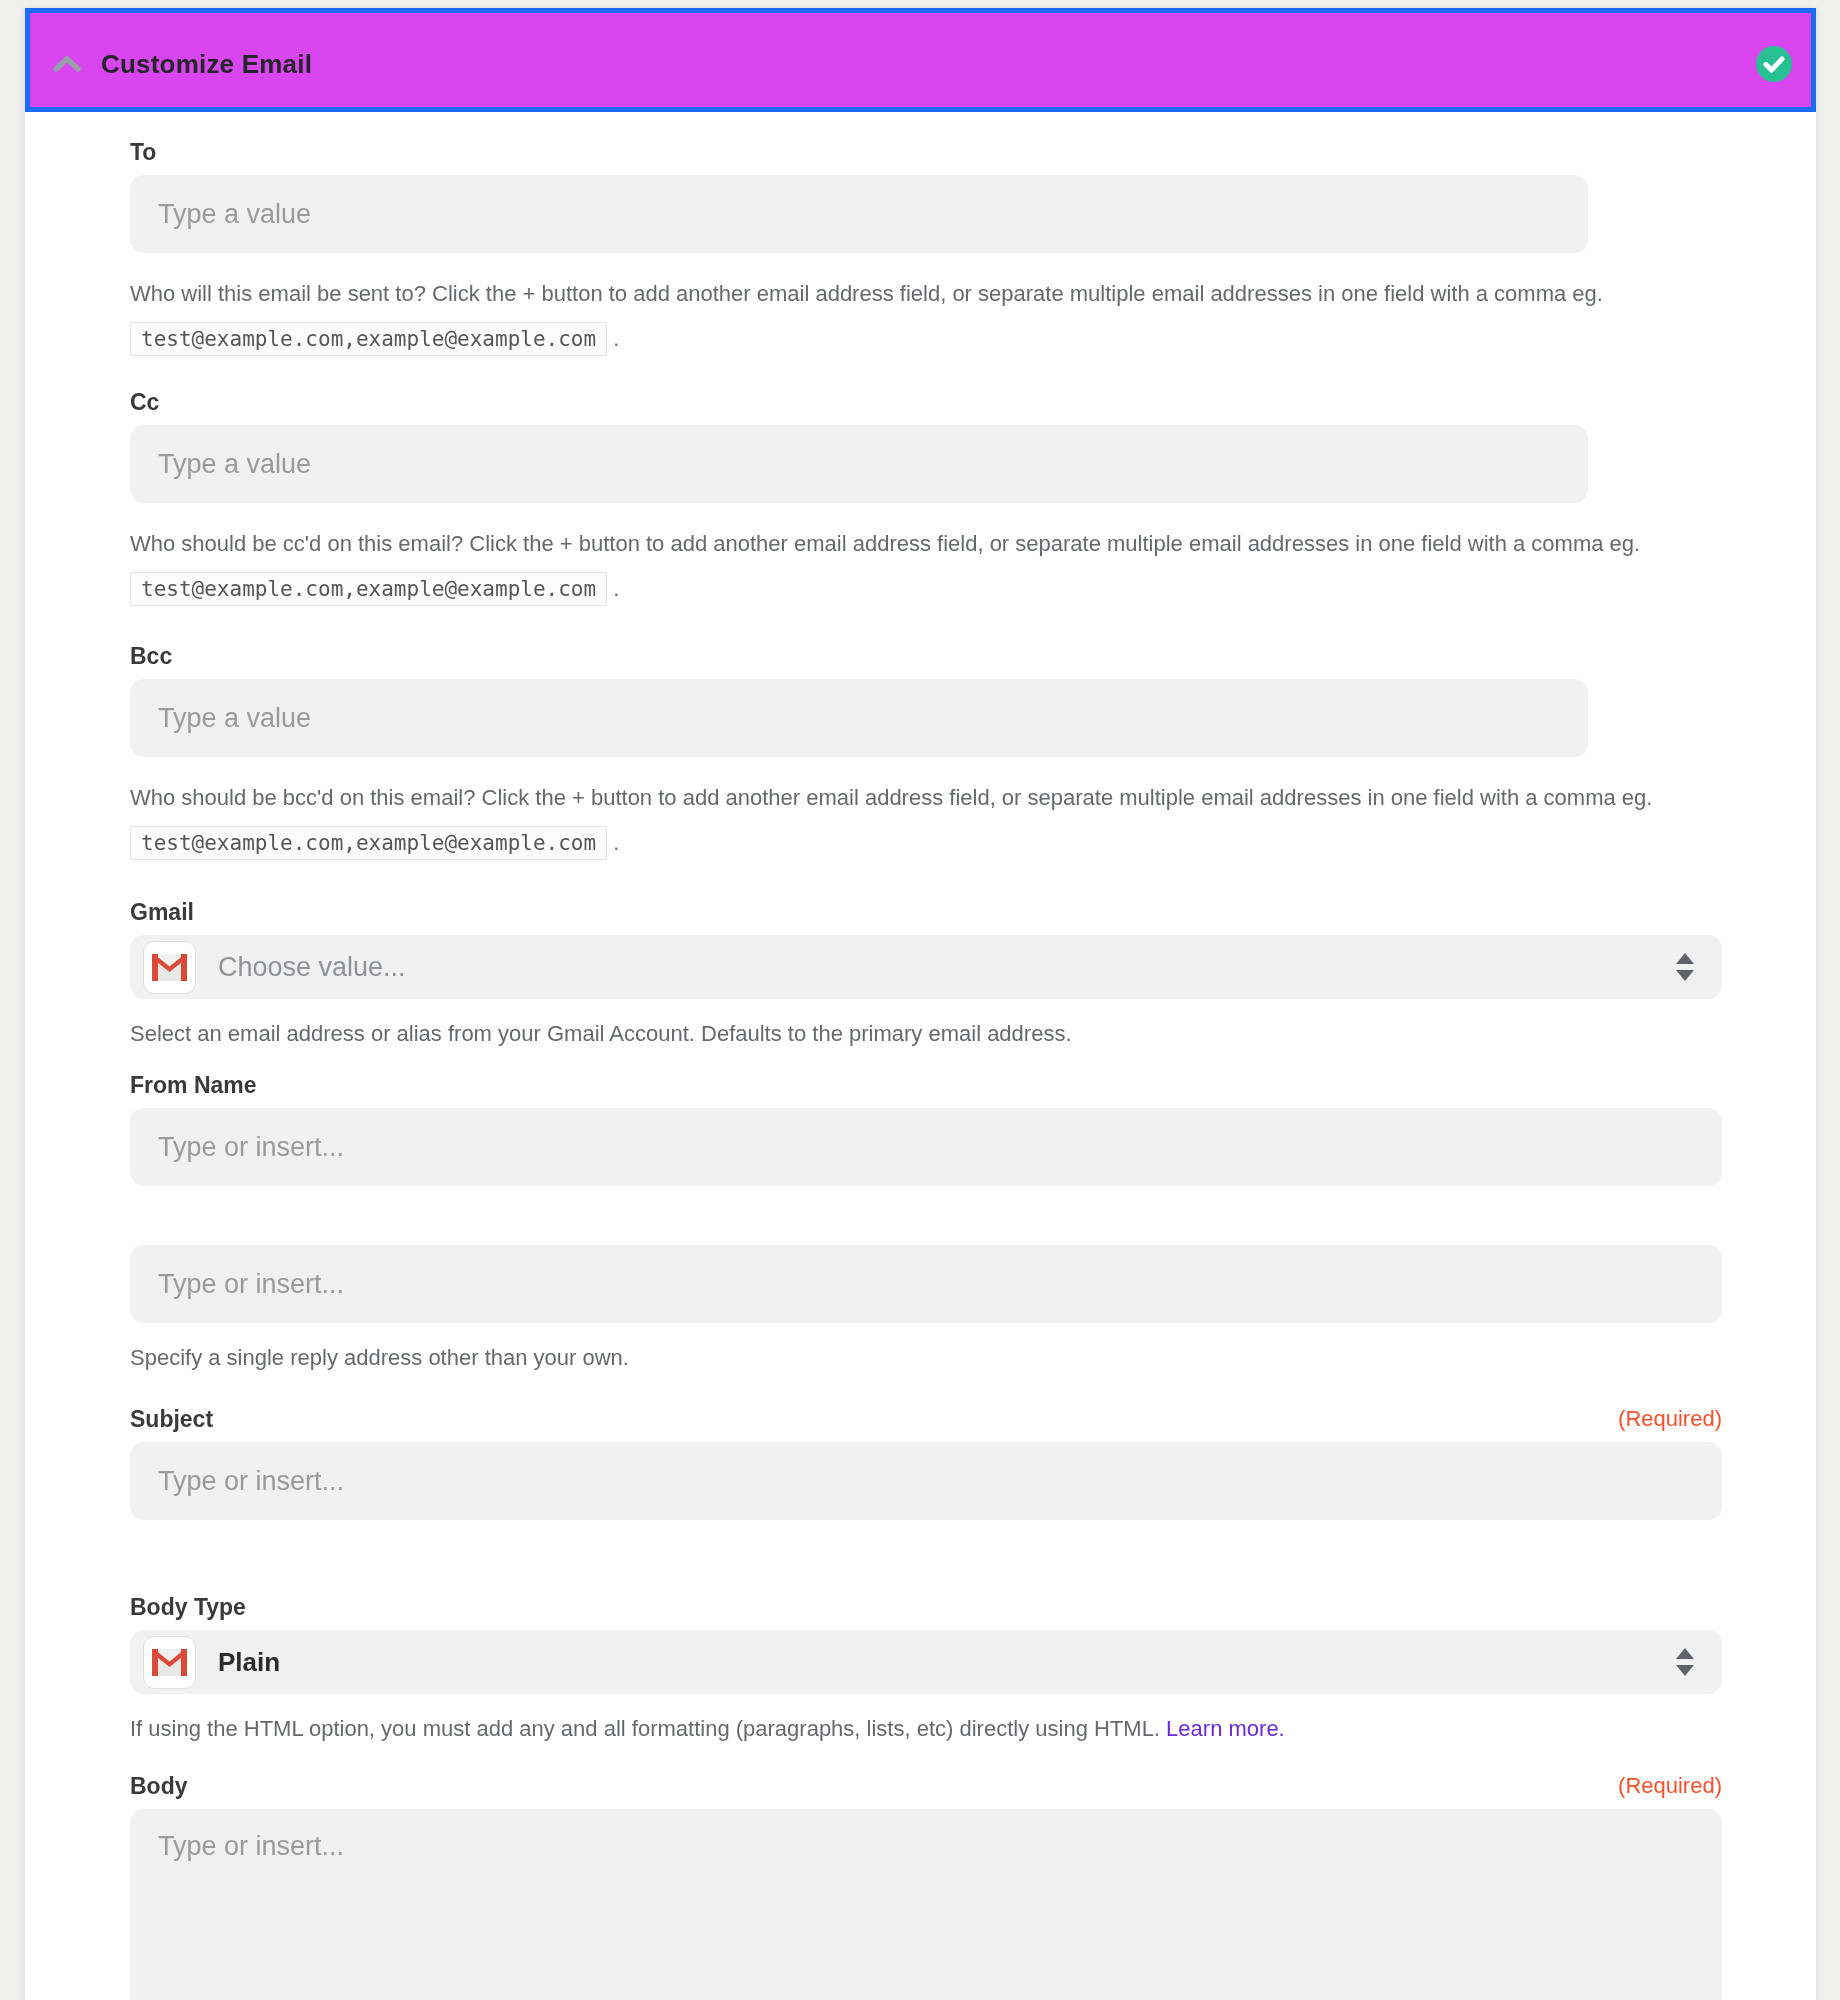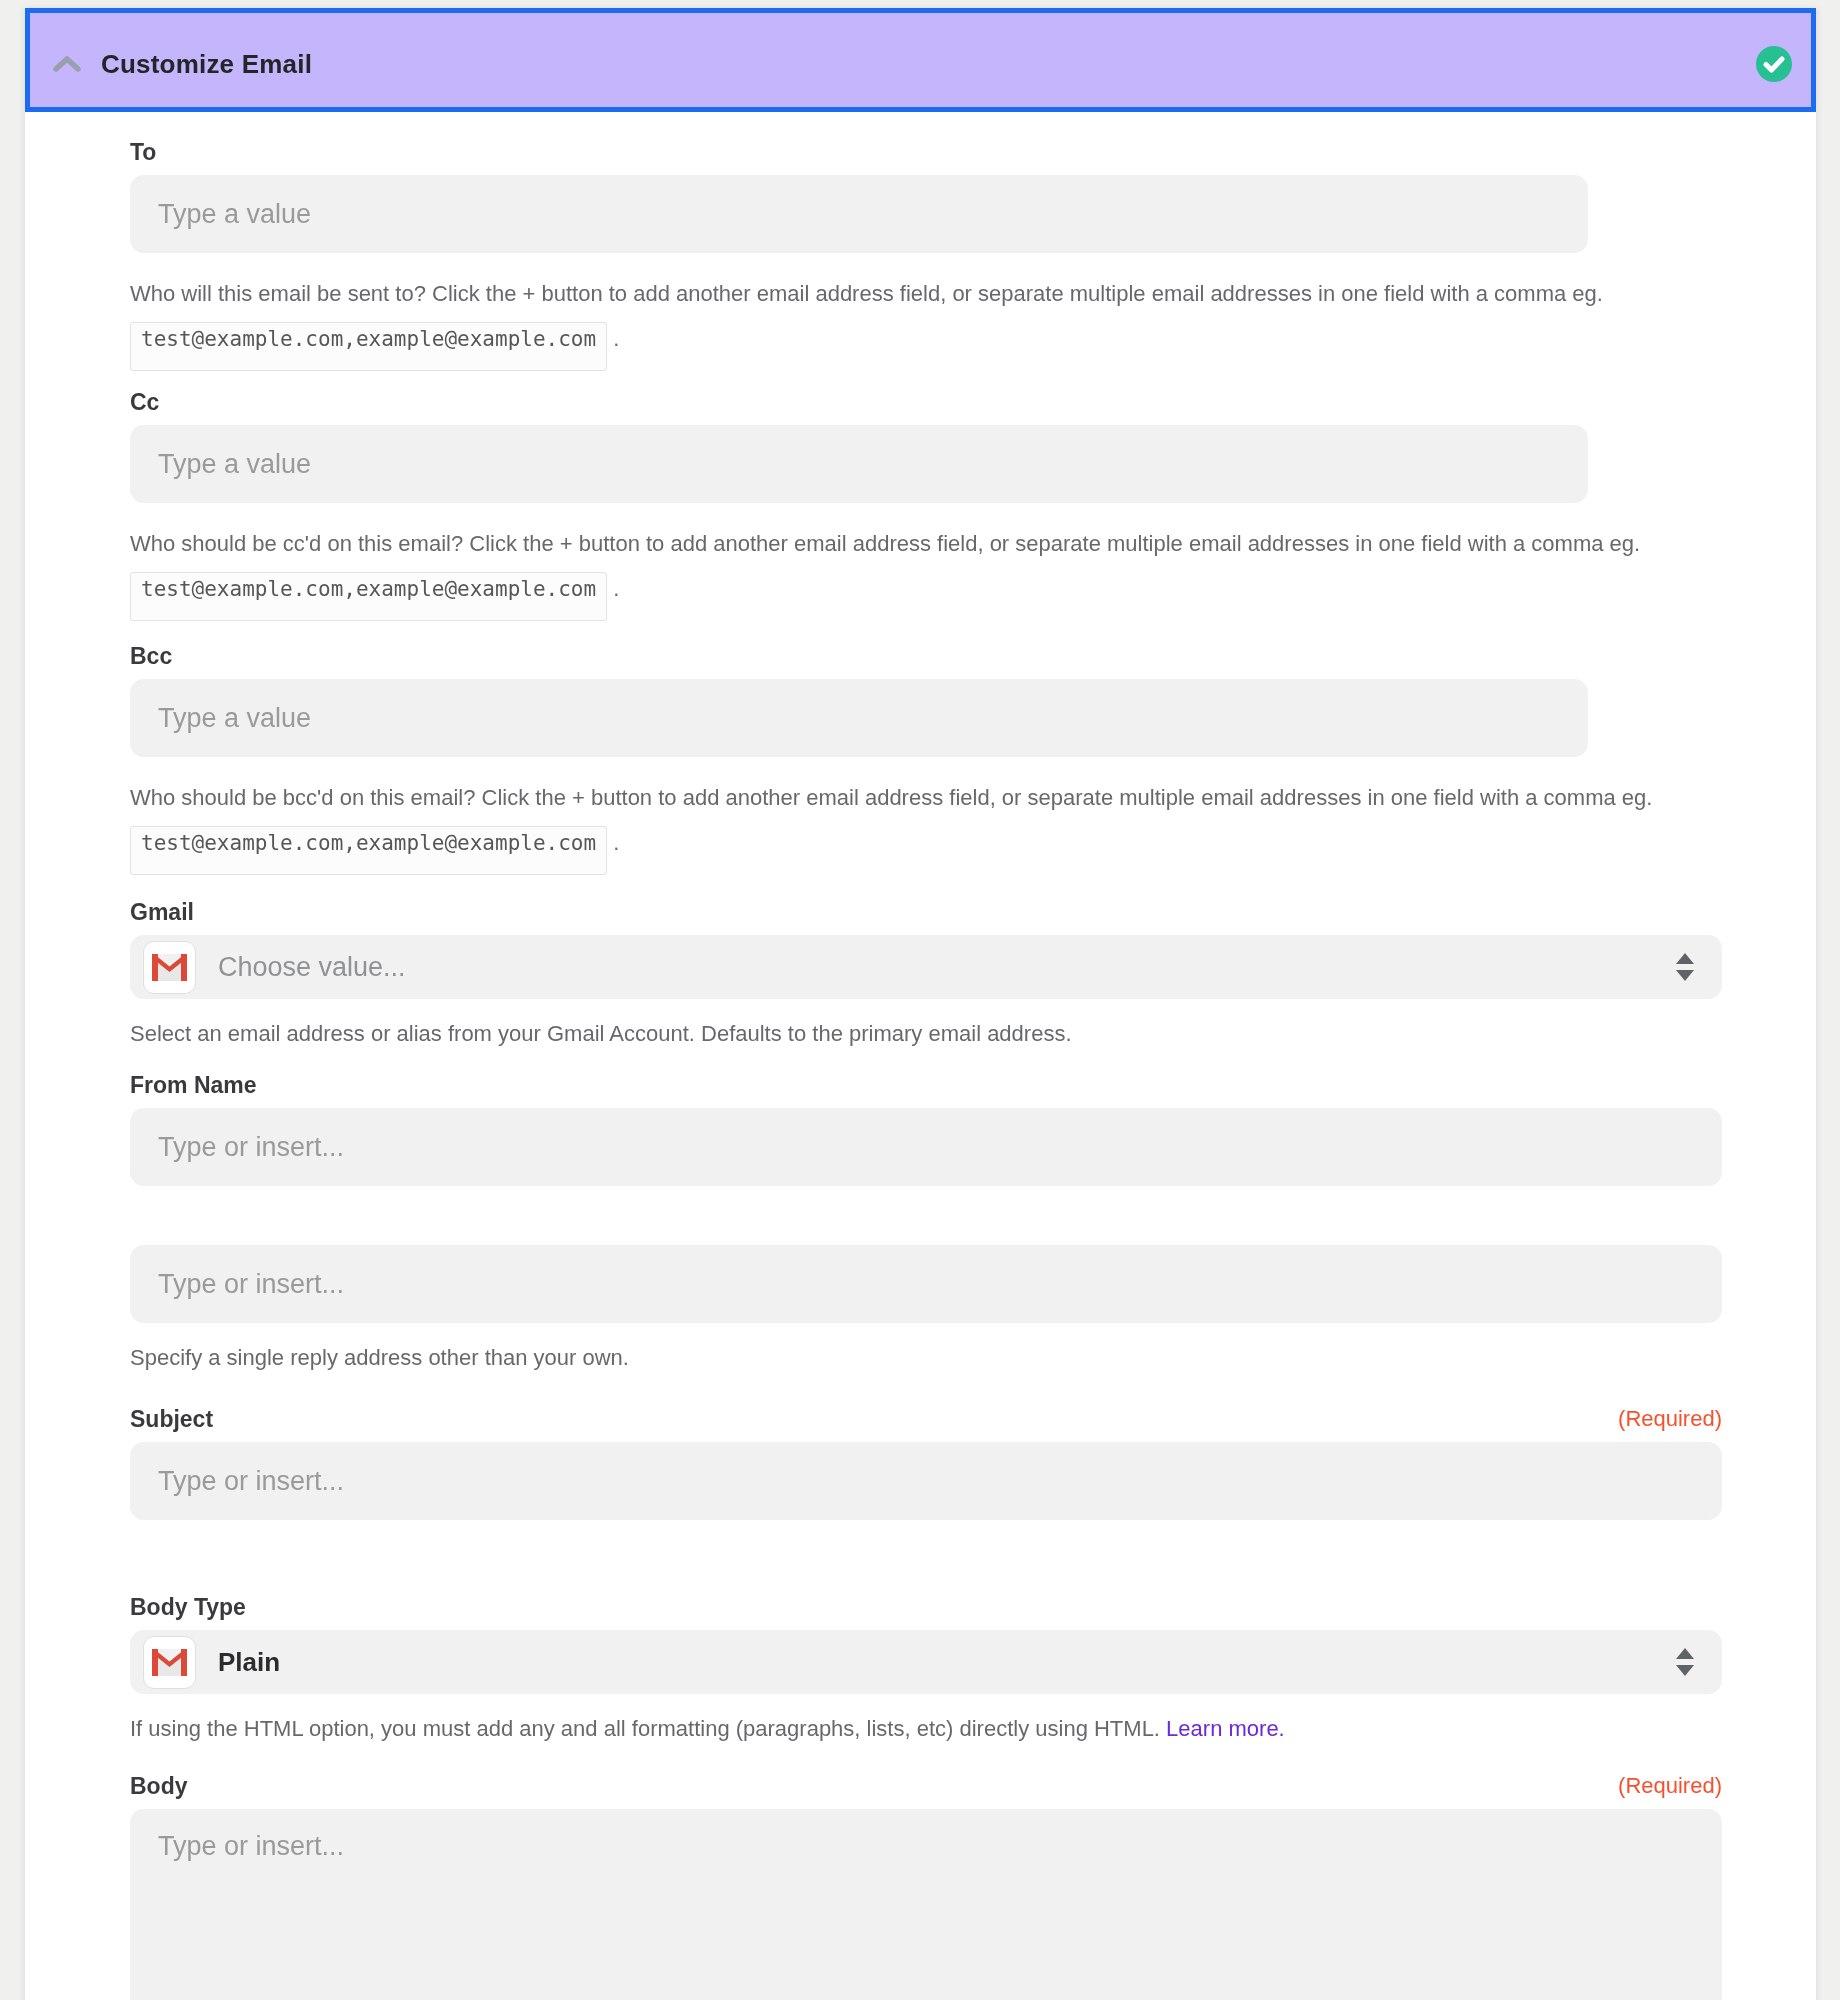--- a/index.html
+++ b/index.html
@@ -15,21 +15,21 @@
     left: 25px; top: 8px;
     width: 1791px; height: 2100px;
     background: #ffffff;
     box-shadow: -3px 0 5px rgba(0,0,0,0.05), 3px 0 5px rgba(0,0,0,0.05);
   }
   
   .hdr {
     box-sizing: border-box;
     height: 104px;
     border: 5px solid #1b6cf0;
-    background: #c4b5fd;
+    background: #d946ef;
     display: flex; align-items: center;
     padding: 8px 18px 0 22px;
     cursor: pointer;
   }
   .hdr-chevron { width: 30px; height: 20px; flex: 0 0 auto; }
   .hdr-title {
     margin-left: 19px;
     font-size: 26px; font-weight: 700; color: #242526;
     letter-spacing: 0.2px;
   }
@@ -69,21 +69,21 @@
     line-height: 45px;
     margin: 18px 0 0 0;
   }
   .help-single { line-height: 34px; }
   .chip {
     font-family: "DejaVu Sans Mono", "Liberation Mono", monospace;
     font-size: 21px; color: #565656;
     background: #fcfcfc;
     border: 1px solid #e3e3e3;
     border-radius: 3px;
-    padding: 4px 10px 19px 10px;
+    padding: 4px 10px 4px 10px;
     white-space: nowrap;
   }
   .link { color: #6d28d9; cursor: pointer; }
   
   .select {
     box-sizing: border-box;
     height: 64px;
     background: #f1f1f1;
     border-radius: 14px;
     margin-top: 9px;

